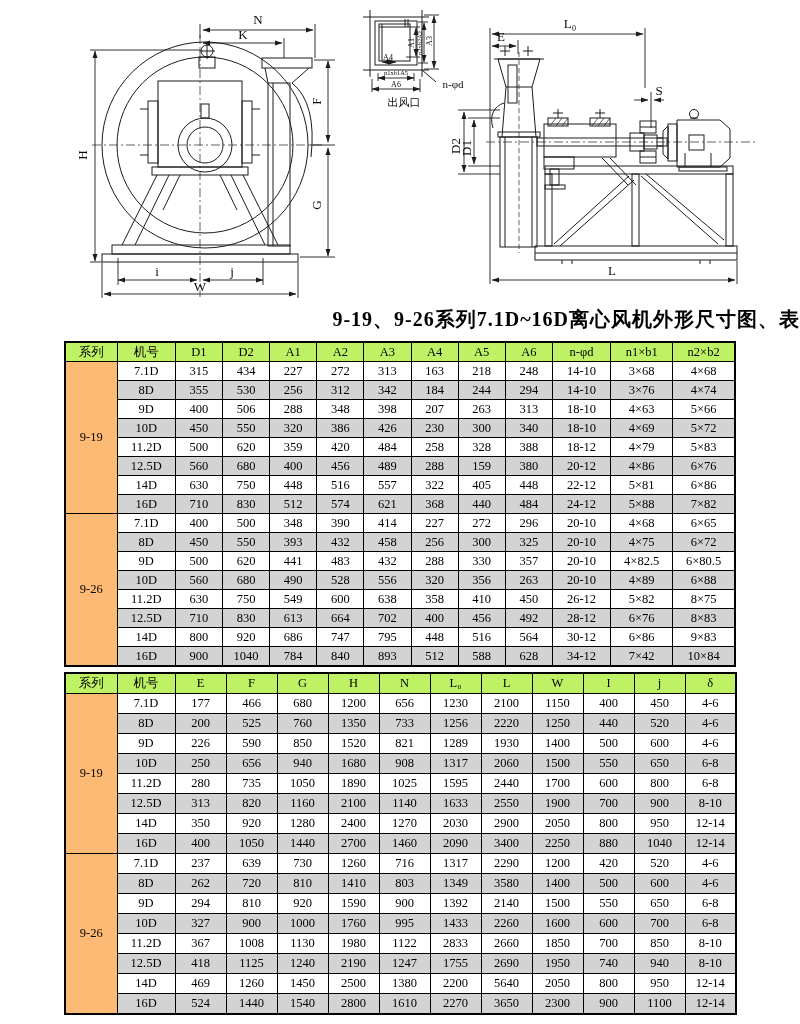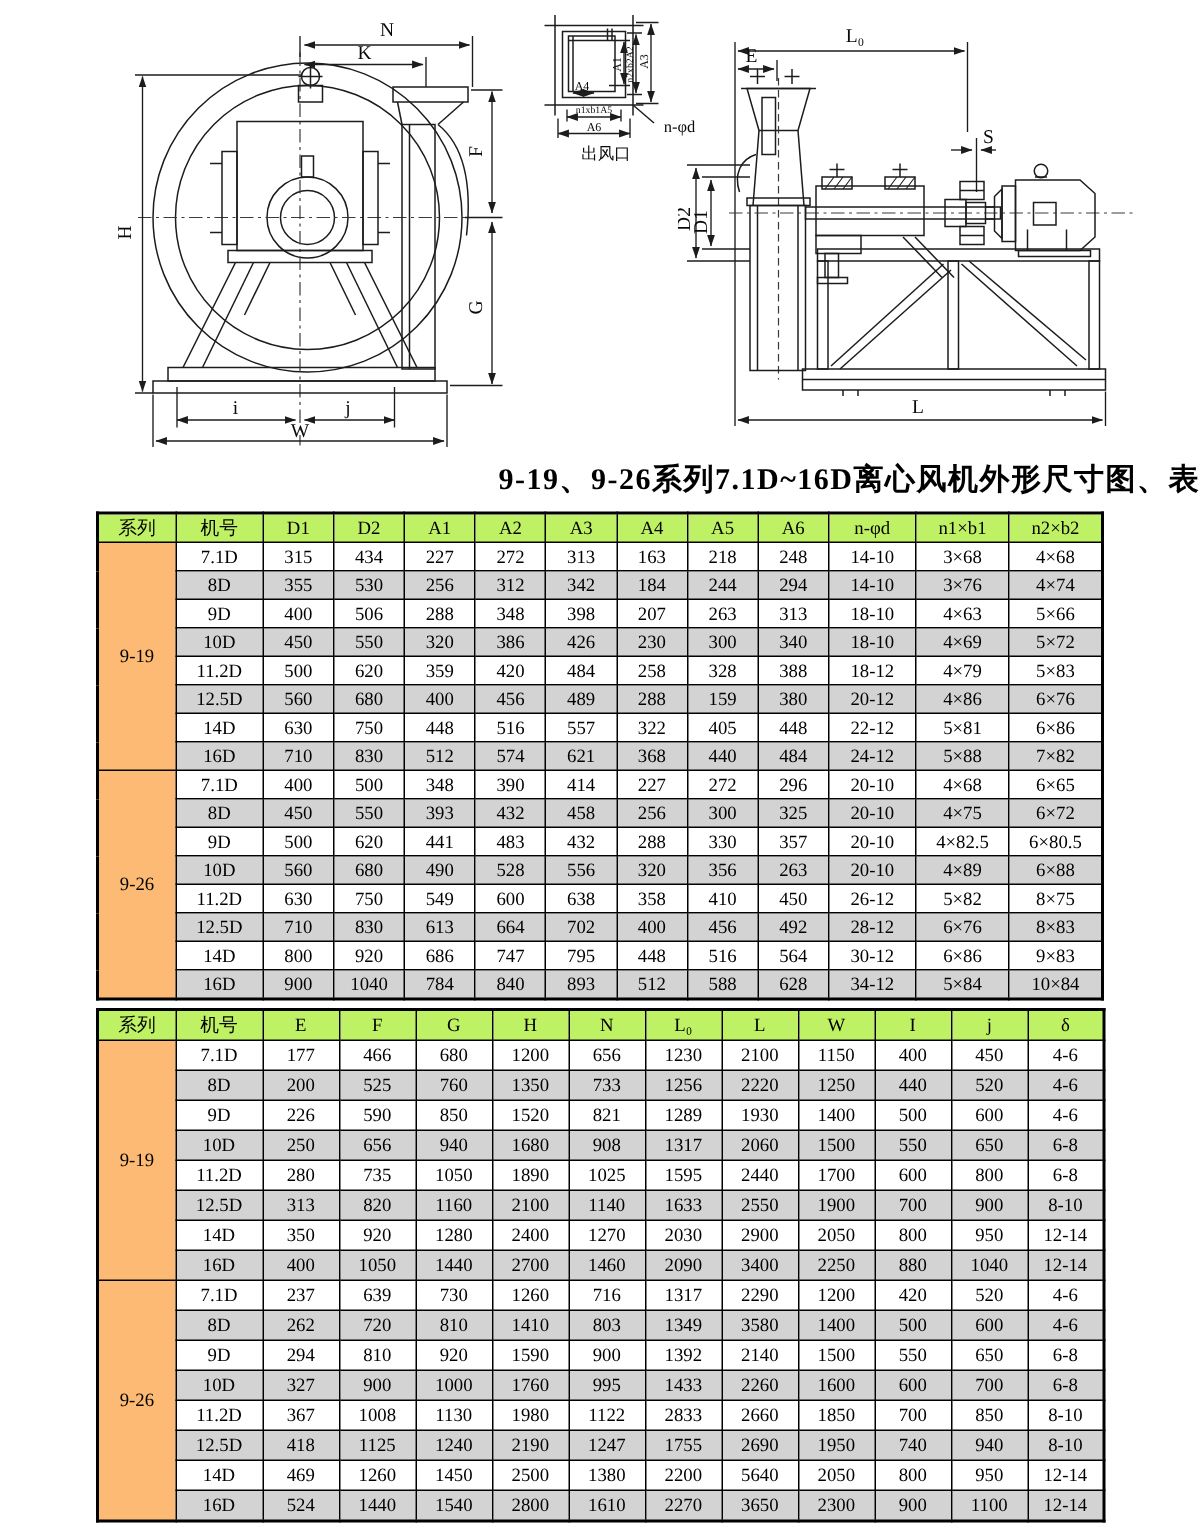--- a/index.html
+++ b/index.html
@@ -526,21 +526,21 @@
             <td>16D</td>
             <td>900</td>
             <td>1040</td>
             <td>784</td>
             <td>840</td>
             <td>893</td>
             <td>512</td>
             <td>588</td>
             <td>628</td>
             <td>34-12</td>
-            <td>5×84</td>
+            <td>7×42</td>
             <td>10×84</td>
           </tr>
         </tbody>
       </table>
   </div>
 
   <div class="tblwrap" style="top:672px;">
     <table class="dims t2">
         <colgroup>
           <col style="width: 52px;">

